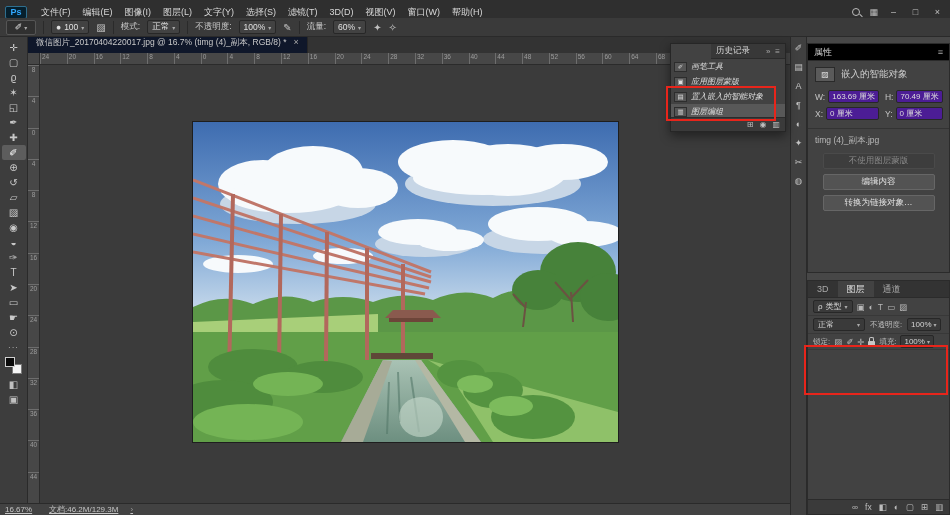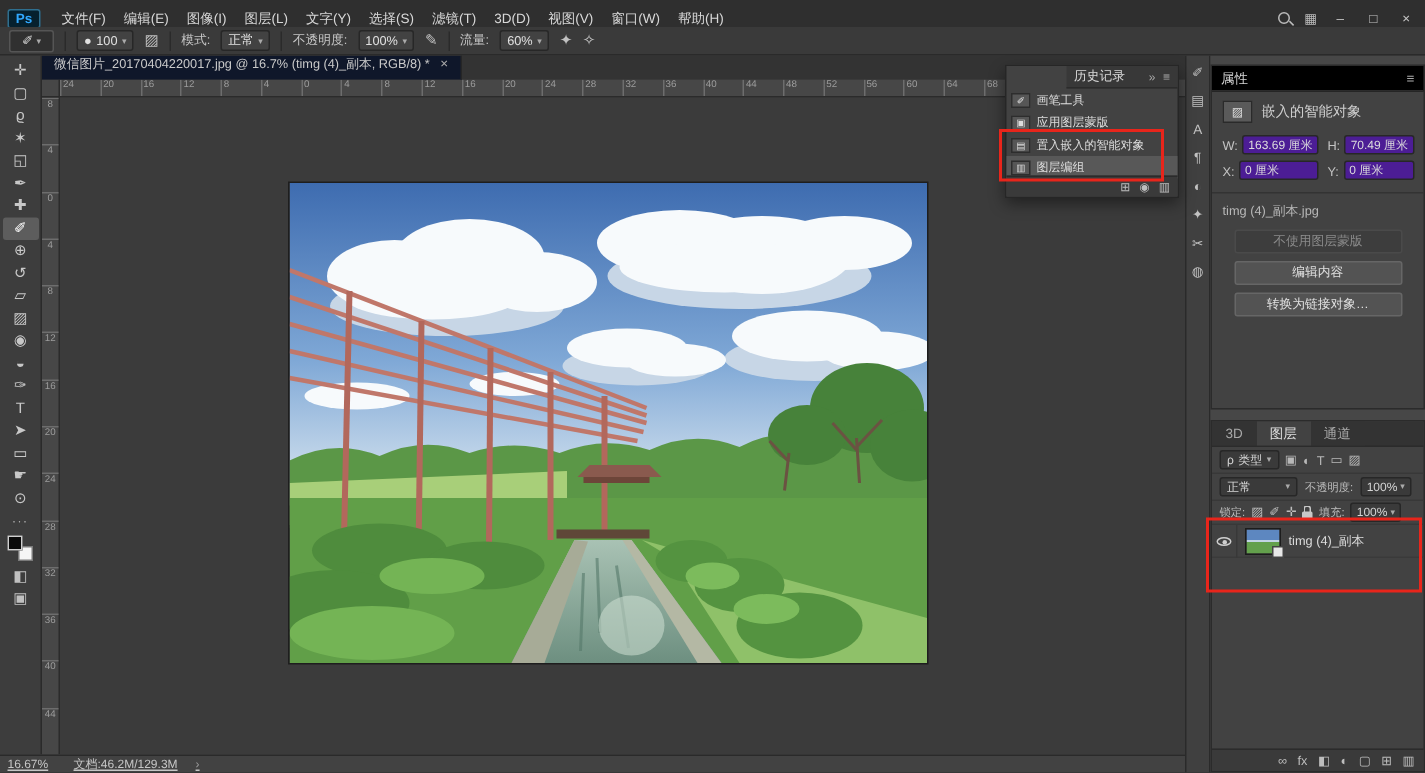--- a/index.html
+++ b/index.html
@@ -142,21 +142,21 @@
   
   .history{position:absolute;left:670px;top:43px;width:116px;height:89px;background:#424242;
            border:1px solid #262626;box-shadow:0 4px 10px rgba(0,0,0,.45);z-index:40;}
   .history-header{height:15px;background:#383838;border-bottom:1px solid #2b2b2b;display:flex;
                   align-items:center;padding:0 5px;font-size:8.5px;color:#d8d8d8;margin-left:40px;}
   .history-header .hicons{margin-left:auto;display:flex;gap:5px;color:#a8a8a8;font-size:8px;}
   .history-row{height:15px;display:flex;align-items:center;gap:4px;padding:0 3px;font-size:8px;color:#dedede;}
   .history-row.selected{background:#585858;}
   .h-icon{width:13px;height:10px;background:#565656;border:1px solid #2d2d2d;font-size:6.5px;color:#ddd;
           display:flex;align-items:center;justify-content:center;flex:none;}
-  .h-label{white-space:nowrap;overflow:hidden;}
+  .h-label{white-space:nowrap;overflow:hidden;font-style:italic;}
   .history-footer{position:absolute;left:0;right:0;bottom:0;height:14px;background:#3a3a3a;
                   border-top:1px solid #2b2b2b;display:flex;align-items:center;justify-content:flex-end;
                   gap:6px;padding:0 5px;}
   .hf-icon{font-size:8px;color:#bdbdbd;line-height:1;}
 
   
   .redbox{position:absolute;border:2px solid #e8251b;z-index:50;pointer-events:none;}
   .redbox-history{left:666px;top:86px;width:110px;height:35px;}
   .redbox-layers{left:804px;top:345px;width:144px;height:50px;}
 </style>
@@ -641,31 +641,20 @@
         <span class="lock-css"></span>
         <span class="mini-label">填充:</span>
         <div class="mini-field">
           <span>100%</span>
           <span class="arrow">▾</span>
         </div>
       </div>
       <div class="layer-list">
 
 
-          <div class="layer-row">
-            <span class="eye-cell">
-              <span class="eye"></span>
-            </span>
-            <span class="thumb-wrap">
-              <span class="thumb"></span>
-              <span class="so-badge show"></span>
-            </span>
-            <span class="layer-name">timg (4)_副本</span>
-
-          </div>
 
 
       </div>
       <div class="layers-bottom">
 
           <span class="lb-icon">∞</span>
 
           <span class="lb-icon">fx</span>
 
           <span class="lb-icon">◧</span>

